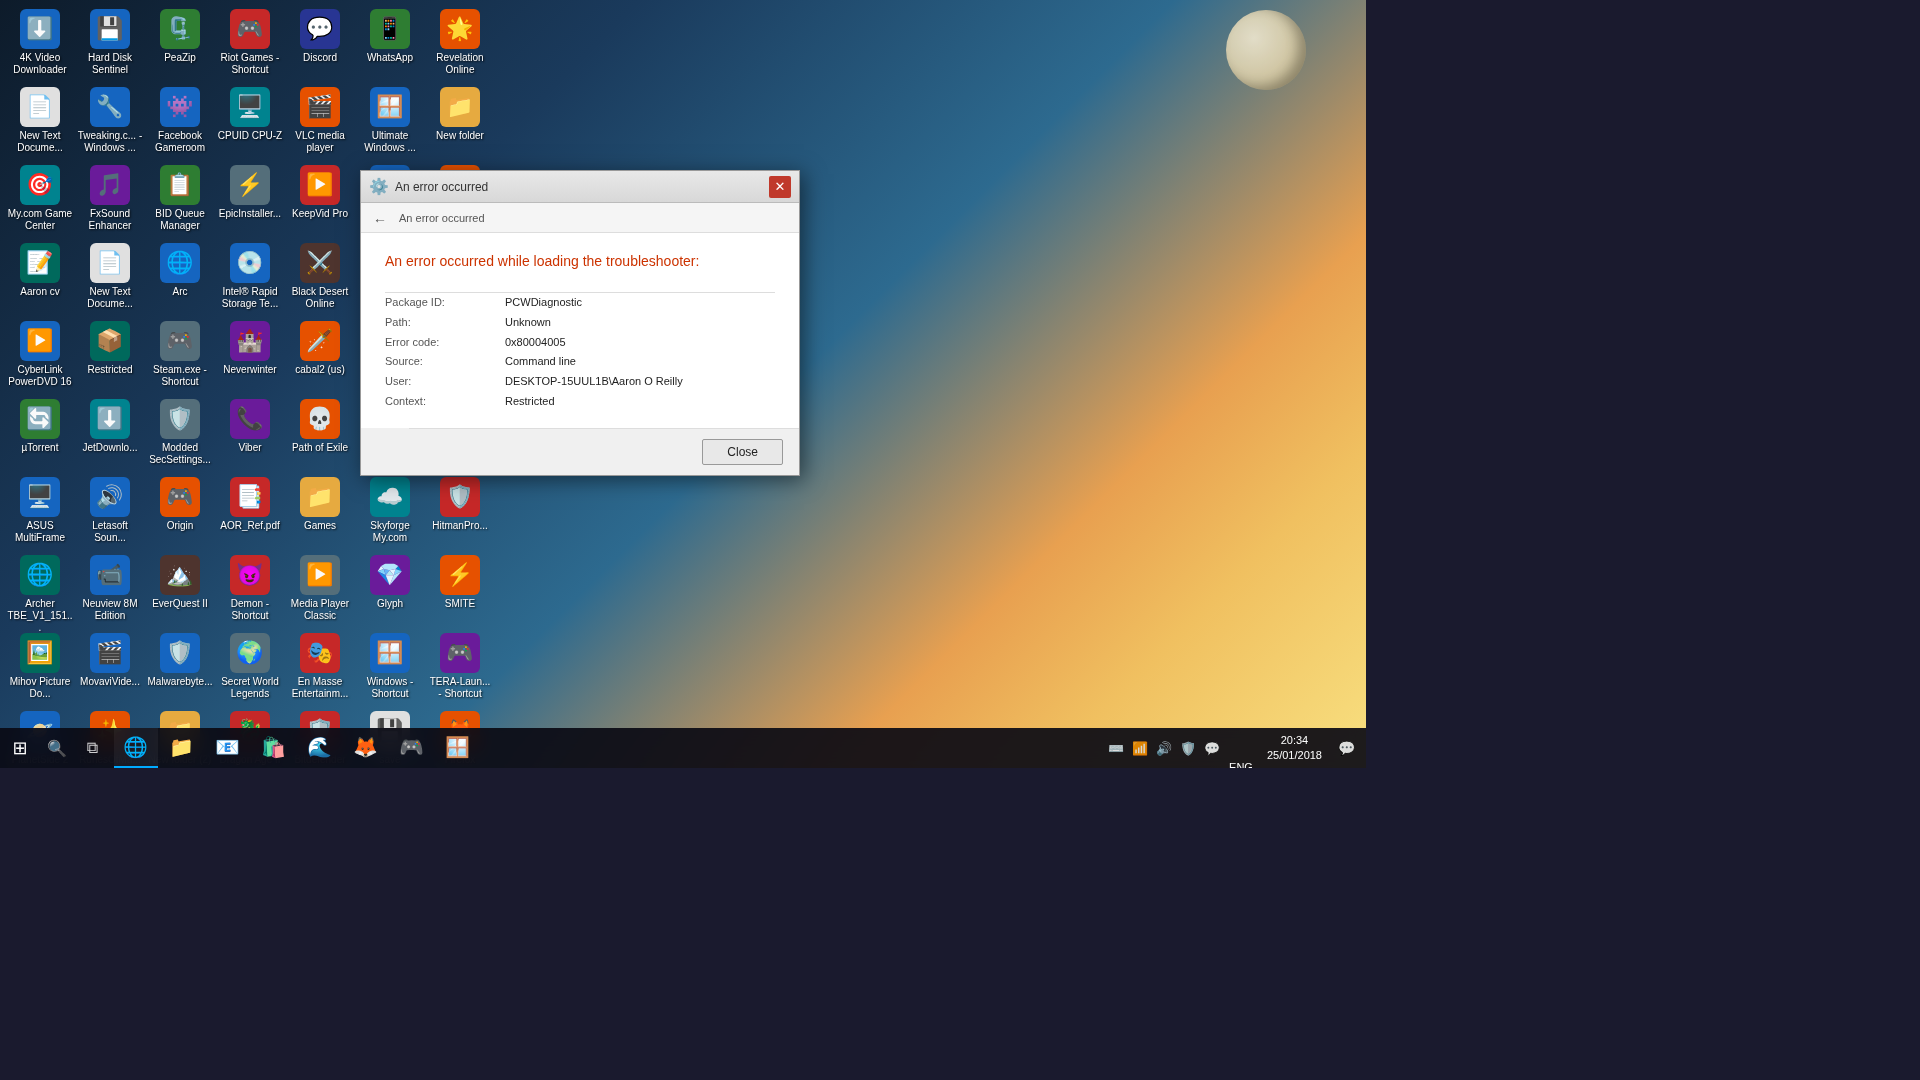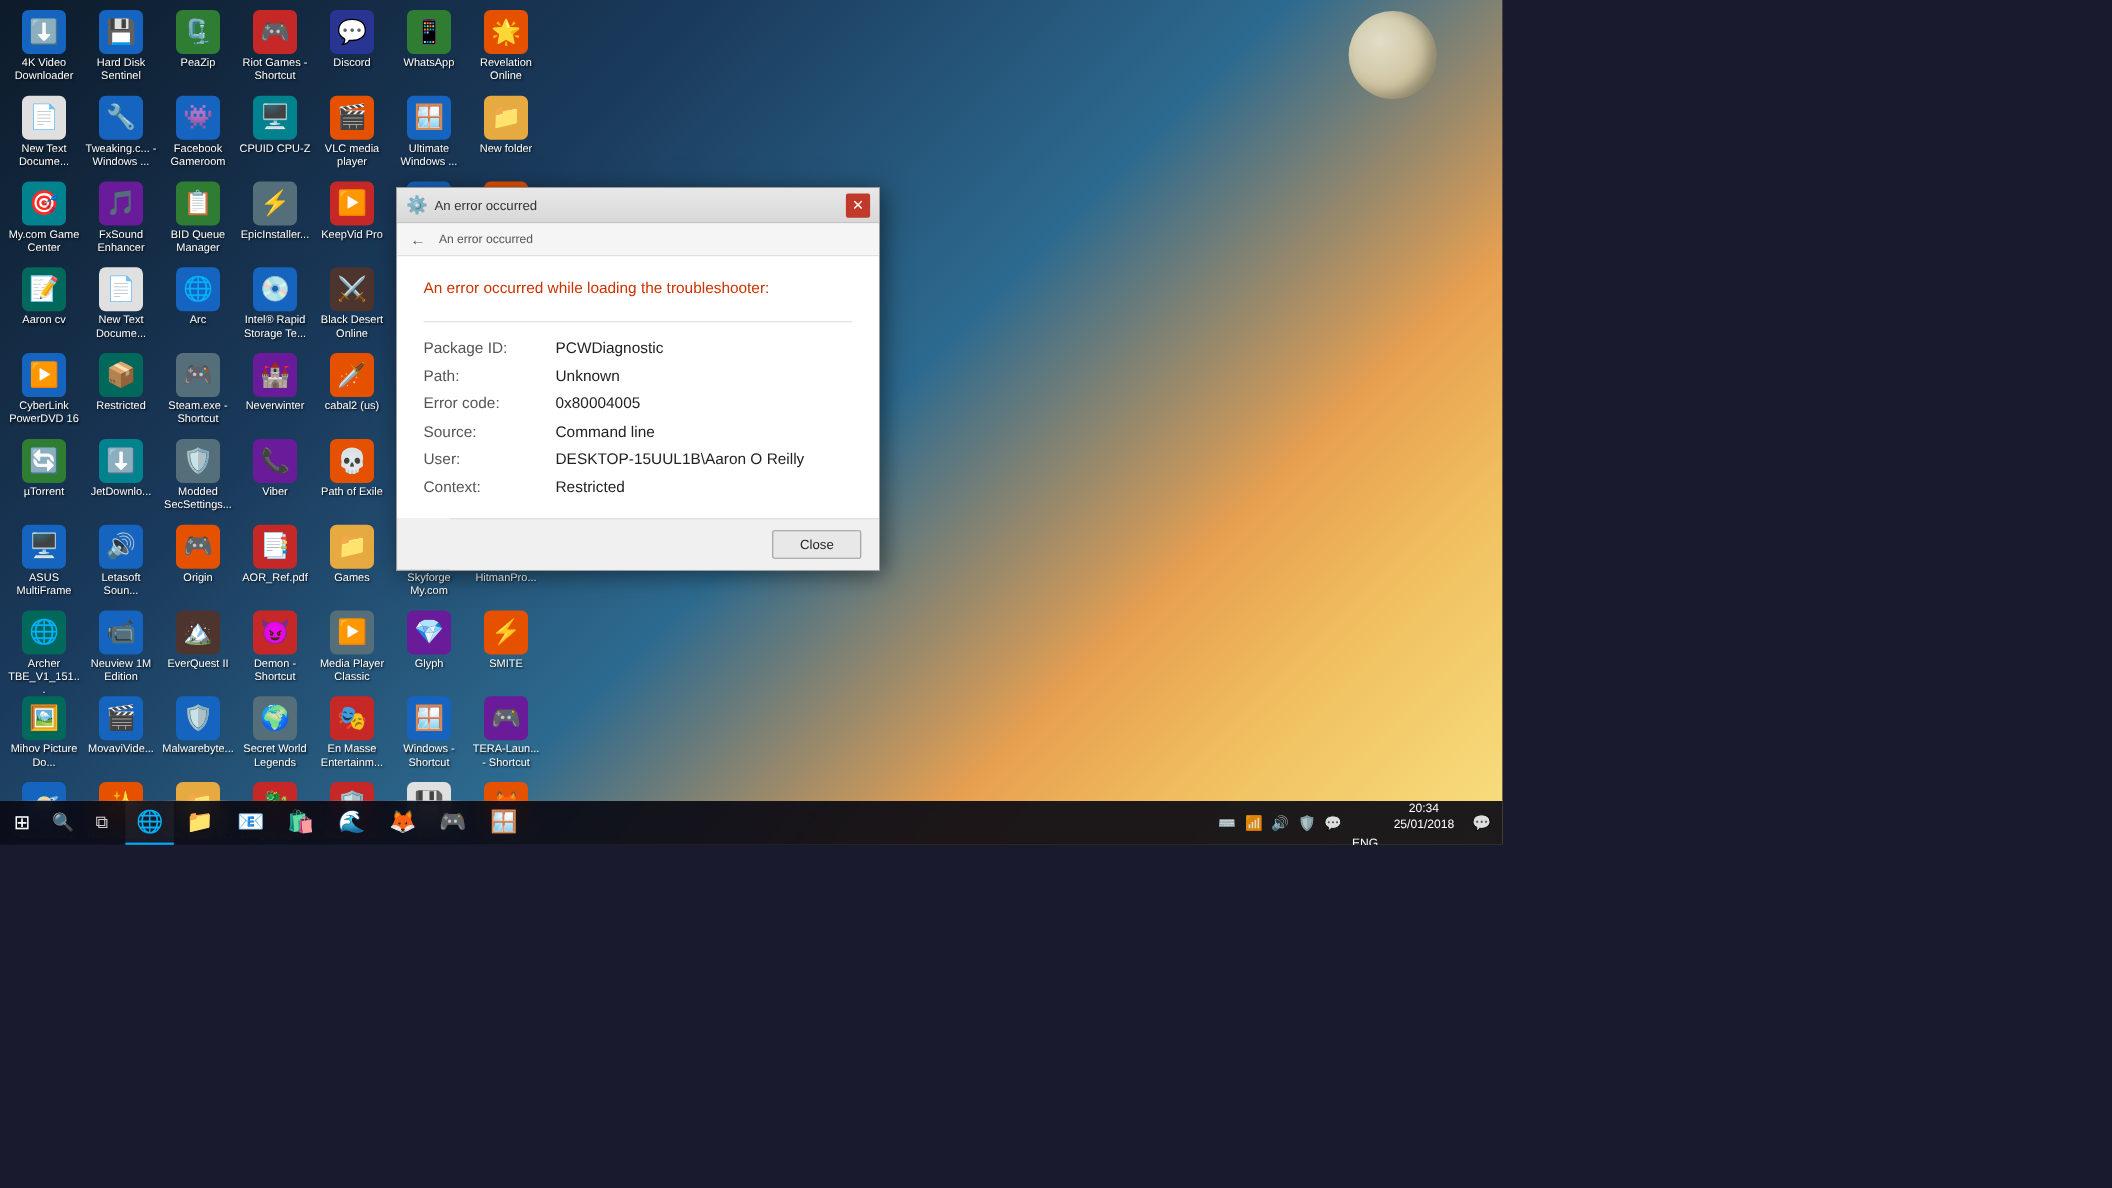--- a/index.html
+++ b/index.html
@@ -168,21 +168,21 @@
       justify-content: center;
       color: rgba(255,255,255,0.85);
       font-size: 13px;
       cursor: pointer;
     }
 
     .taskbar-clock {
       display: flex;
       flex-direction: column;
       align-items: center;
-      justify-content: flex-start;
+      justify-content: center;
       height: 40px;
       padding: 0 8px;
       cursor: pointer;
       color: white;
       font-size: 11px;
       line-height: 1.4;
       min-width: 70px;
     }
 
     .notif-btn {
@@ -295,24 +295,24 @@
     }
 
     .dialog-error-msg {
       font-size: 12px;
       color: #333;
       margin-bottom: 20px;
       line-height: 1.5;
     }
 
     .dialog-details {
-      font-size: 14px;
+      font-size: 11px;
       color: #444;
       border-top: 1px solid #ddd;
-      padding-top: 11px;
+      padding-top: 0;
       line-height: 1.8;
     }
 
     .detail-row {
       display: grid;
       grid-template-columns: 100px 1fr;
       gap: 4px;
     }
 
     .detail-label {
@@ -595,21 +595,21 @@
         <div class="icon-box ic-red">🛡️</div>
         <div class="icon-label">HitmanPro...</div>
       </div>
       <div class="icon-item">
         <div class="icon-box ic-teal">🌐</div>
         <div class="icon-label">Archer
 TBE_V1_151...</div>
       </div>
       <div class="icon-item">
         <div class="icon-box ic-blue">📹</div>
-        <div class="icon-label">Neuview 1M
+        <div class="icon-label">Neuview 8M
 Edition</div>
       </div>
       <div class="icon-item">
         <div class="icon-box ic-brown">🏔️</div>
         <div class="icon-label">EverQuest II</div>
       </div>
       <div class="icon-item">
         <div class="icon-box ic-red">😈</div>
         <div class="icon-label">Demon -
 Shortcut</div>

